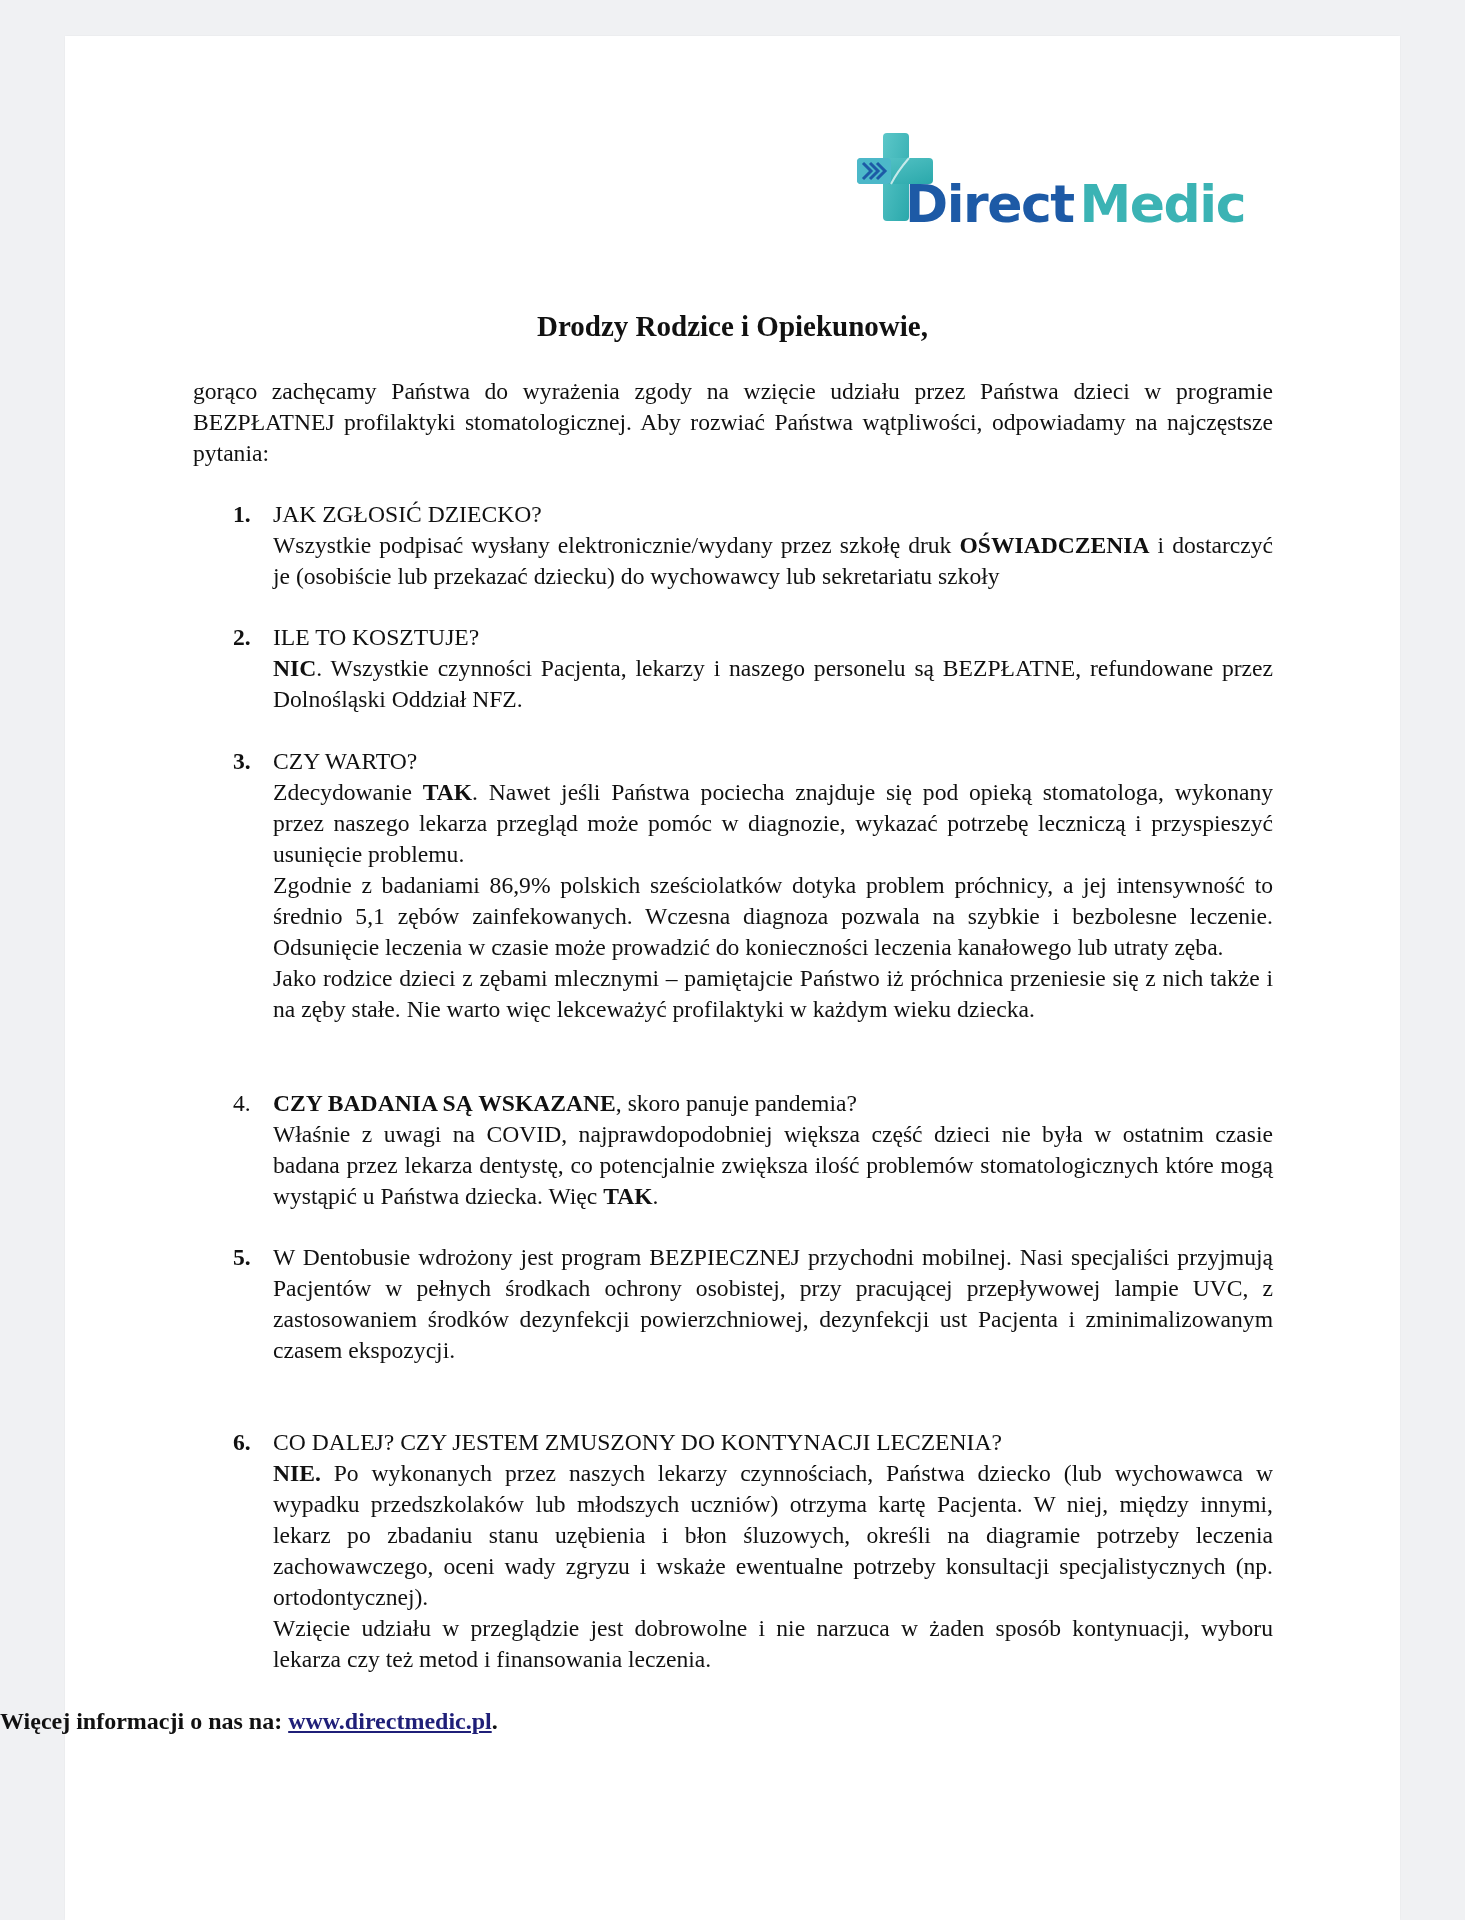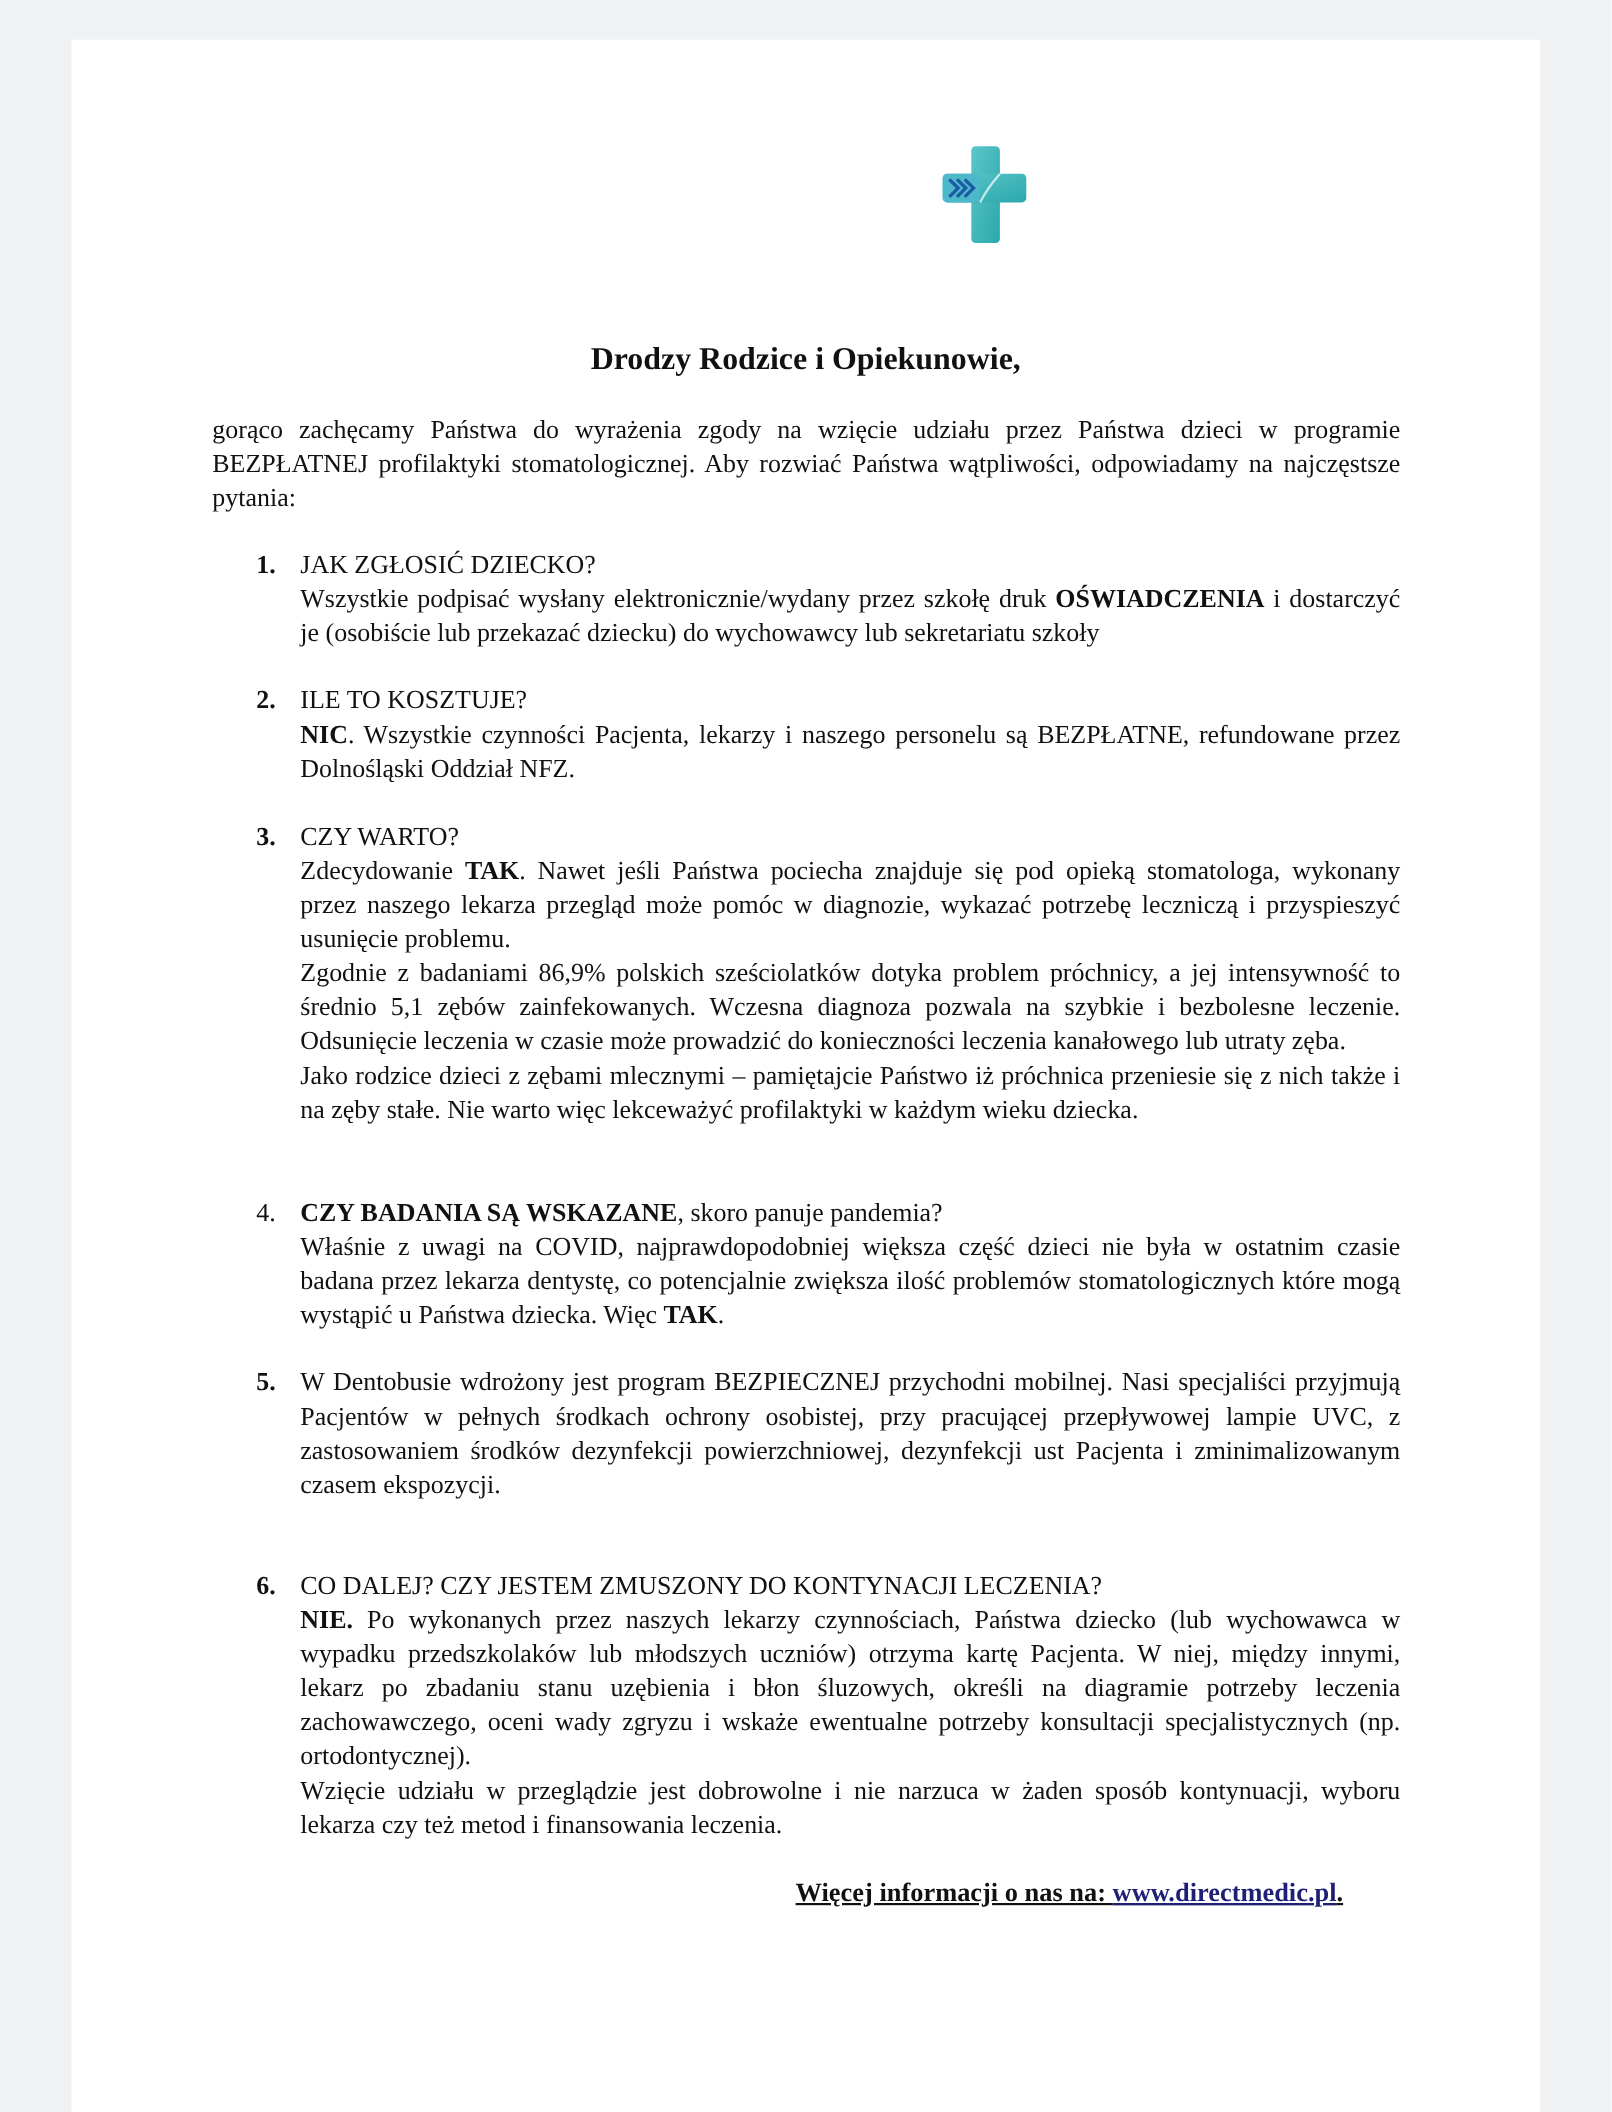--- a/index.html
+++ b/index.html
@@ -39,22 +39,22 @@
   }
   .list { position:absolute; left:233px; width:1040px; top:0; }
   .item { position:absolute; left:0; width:1040px; }
   .item .num { position:absolute; left:0; top:0; font-weight:bold; }
   .item .body { margin-left:40px; }
   .item .head { font-weight:normal; }
   .item p { margin:0; text-align:justify; text-align-last:left; }
   .item .hnorm { font-weight:normal; }
   b { font-weight:bold; }
   .footer {
-    position:absolute; left:0; width:1221px; top:1706px; text-align:right;
-    font-weight:bold; font-size:24px; line-height:31px;text-decoration:underline;
+    position:absolute; left:0; width:1221px; top:1706px; text-align:left;
+    font-weight:bold; font-size:24px; line-height:31px;
   }
   .footer a { color:#1f1f78; text-decoration:underline; }
 </style>
 </head>
 <body>
 
 <div class="page"></div>
 
 <div class="logo">
   <svg width="90" height="95" viewBox="0 0 90 95">
@@ -65,20 +65,21 @@
       </linearGradient>
     </defs>
     <rect x="28" y="3" width="26" height="88" rx="4" fill="url(#g1)"></rect>
     <rect x="2" y="28" width="76" height="26" rx="4" fill="url(#g1)"></rect>
     <rect x="2" y="28" width="34" height="26" rx="4" fill="#4cb8c9"></rect>
     <path d="M8 33 l8 8 -8 8" stroke="#1d5aa6" stroke-width="3" fill="none"></path>
     <path d="M15 33 l8 8 -8 8" stroke="#1d5aa6" stroke-width="3" fill="none"></path>
     <path d="M22 33 l8 8 -8 8" stroke="#1d5aa6" stroke-width="3" fill="none"></path>
     <path d="M36 54 q6 -12 18 -26" stroke="#ffffff" stroke-width="2" fill="none" opacity="0.7"></path>
   </svg>
+  <div class="word"><span class="w1">Direct</span><span class="w2">Medic</span></div>
 </div>
 
 <div class="title">Drodzy Rodzice i Opiekunowie,</div>
 
 <div class="intro text">gorąco zachęcamy Państwa do wyrażenia zgody na wzięcie udziału przez Państwa dzieci w programie BEZPŁATNEJ profilaktyki stomatologicznej. Aby rozwiać Państwa wątpliwości, odpowiadamy na najczęstsze pytania:</div>
 
 <div class="list text">
 
   <div class="item" style="top:499px;">
     <span class="num">1.</span>

